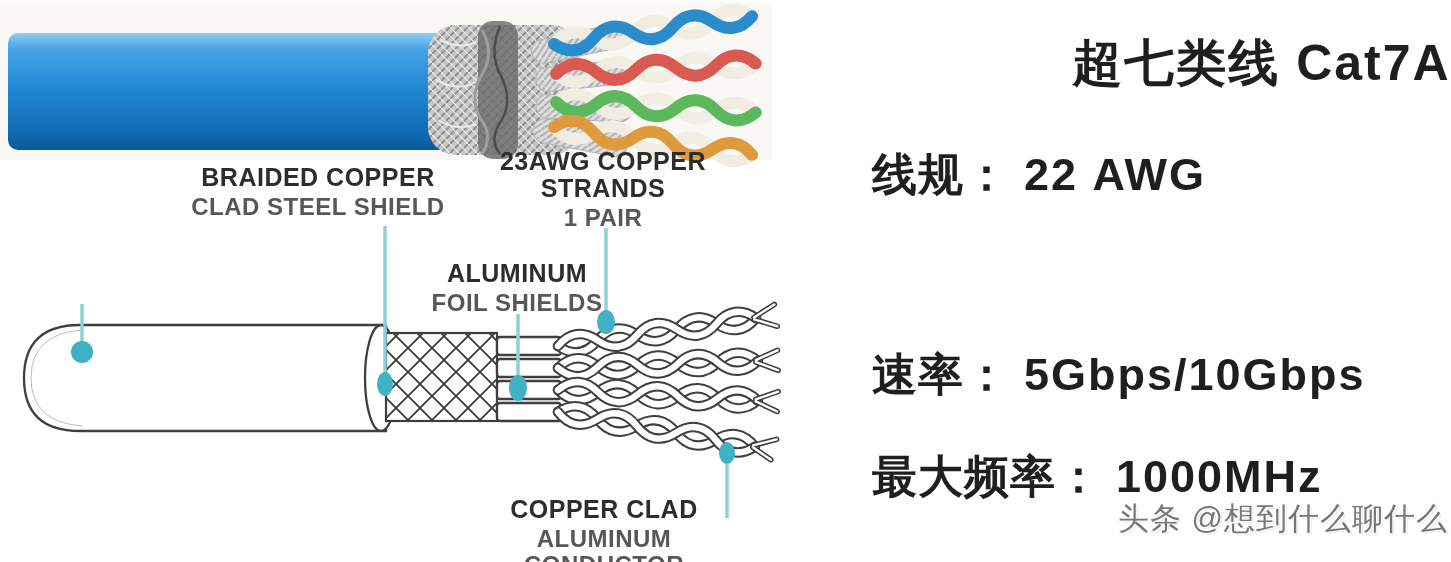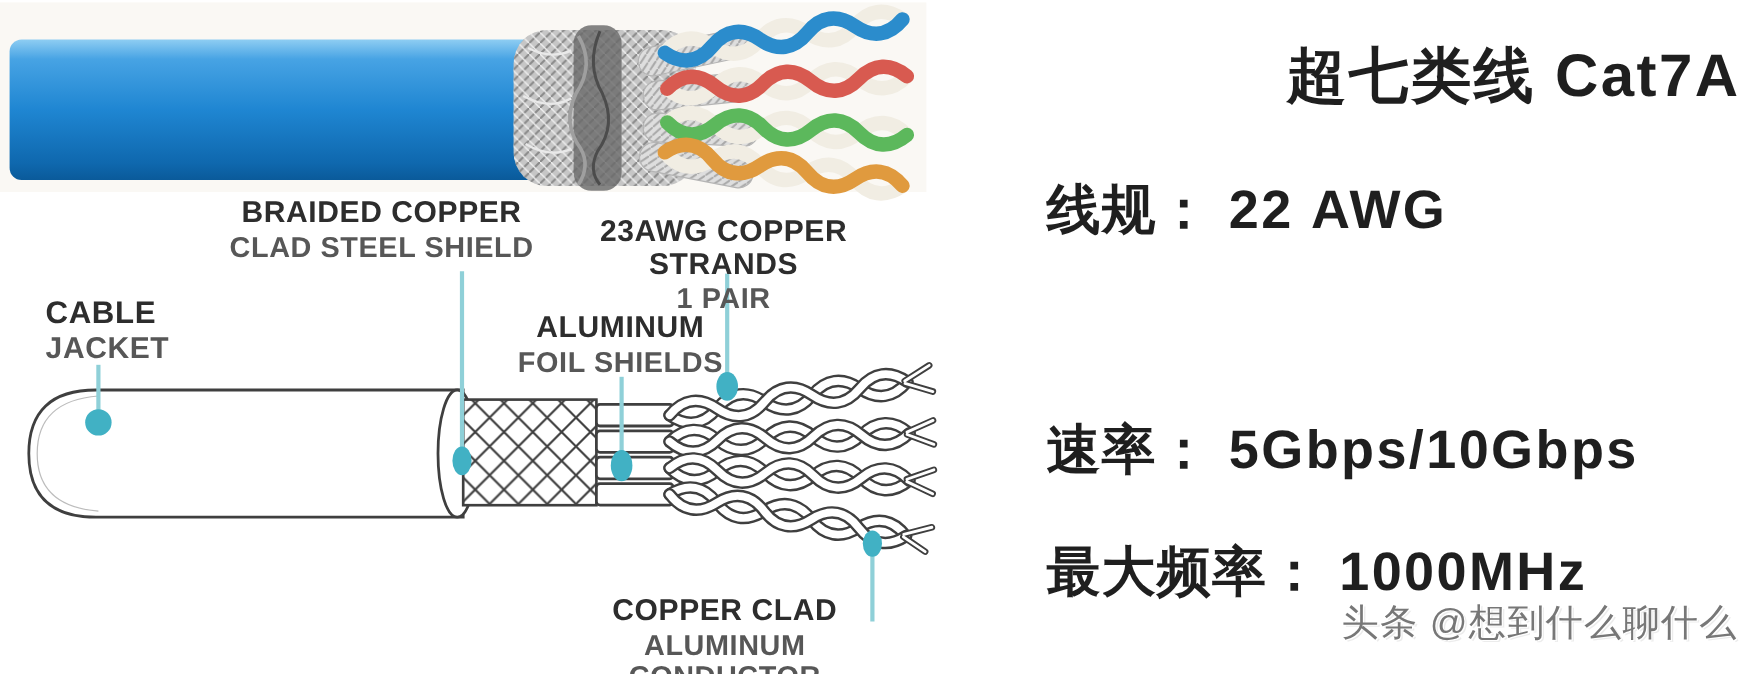--- a/index.html
+++ b/index.html
@@ -21,21 +21,21 @@
     font-family:"Liberation Sans","DejaVu Sans",sans-serif;}
   .stage{position:relative;width:1451px;height:562px;background:#ffffff;}
   .left{position:absolute;left:0;top:0;width:800px;height:562px;padding-left:36px;}
   .art{position:absolute;left:0;top:0;width:800px;height:562px;display:block;}
   .lbl{position:absolute;line-height:1.08;}
   .lbl.center{text-align:center;}
   .lbl .l1{font-weight:bold;font-size:25px;letter-spacing:.5px;color:var(--label-primary);}
   .lbl .l2{font-weight:bold;font-size:24px;letter-spacing:.5px;color:var(--label-secondary);margin-top:3px;}
   .lbl.big .l1{font-size:26px;}
   .lbl.big .l2{font-size:25px;}
-  .right{position:absolute;left:800px;top:0;width:651px;height:562px;}
+  .right{position:absolute;left:800px;top:0;width:651px;height:562px;text-align:center;}
   .title{position:absolute;left:272px;top:30px;width:379px;
     font-size:50px;font-weight:bold;letter-spacing:2px;color:var(--text-primary);white-space:nowrap;}
   .spec{position:absolute;left:72px;white-space:nowrap;font-size:45px;font-weight:700;color:var(--text-primary);line-height:1;}
   .spec .k{letter-spacing:1px;}
   .spec .v{margin-left:14px;letter-spacing:2px;}
   .spec-0{top:152px;} .spec-1{top:254px;} .spec-2{top:352px;} .spec-3{top:454px;}
   .watermark{position:absolute;right:3px;top:498px;font-size:31px;letter-spacing:1px;
     color:var(--watermark-gray);opacity:.82;white-space:nowrap;
     text-shadow:1px 1px 0 #ffffff,2px 2px 0 #e8e8e8;}
   
@@ -197,27 +197,23 @@
         <ellipse class="dot" cx="518" cy="388" rx="9" ry="13"></ellipse>
         <ellipse class="dot" cx="606" cy="322" rx="9" ry="12"></ellipse>
         <ellipse class="dot" cx="727" cy="453" rx="8" ry="11"></ellipse>
       </g>
     </svg>
 
     <div class="lbl center" style="left:178px;top:164px;width:280px;">
       <div class="l1">BRAIDED COPPER</div>
       <div class="l2">CLAD STEEL SHIELD</div>
     </div>
-    <div class="lbl center" style="left:442px;top:180px;width:322px;">
+    <div class="lbl center" style="left:442px;top:148px;width:322px;">
       <div class="l1">23AWG COPPER STRANDS</div>
       <div class="l2">1 PAIR</div>
-    </div>
-    <div class="lbl big" style="left:38px;top:246px;">
-      <div class="l1">CABLE</div>
-      <div class="l2">JACKET</div>
     </div>
     <div class="lbl center" style="left:454px;top:496px;width:300px;">
       <div class="l1">COPPER CLAD</div>
       <div class="l2">ALUMINUM CONDUCTOR</div>
     </div>
     <div class="lbl center" style="left:417px;top:260px;width:200px;">
       <div class="l1">ALUMINUM</div>
       <div class="l2">FOIL SHIELDS</div>
     </div>
   </div>

